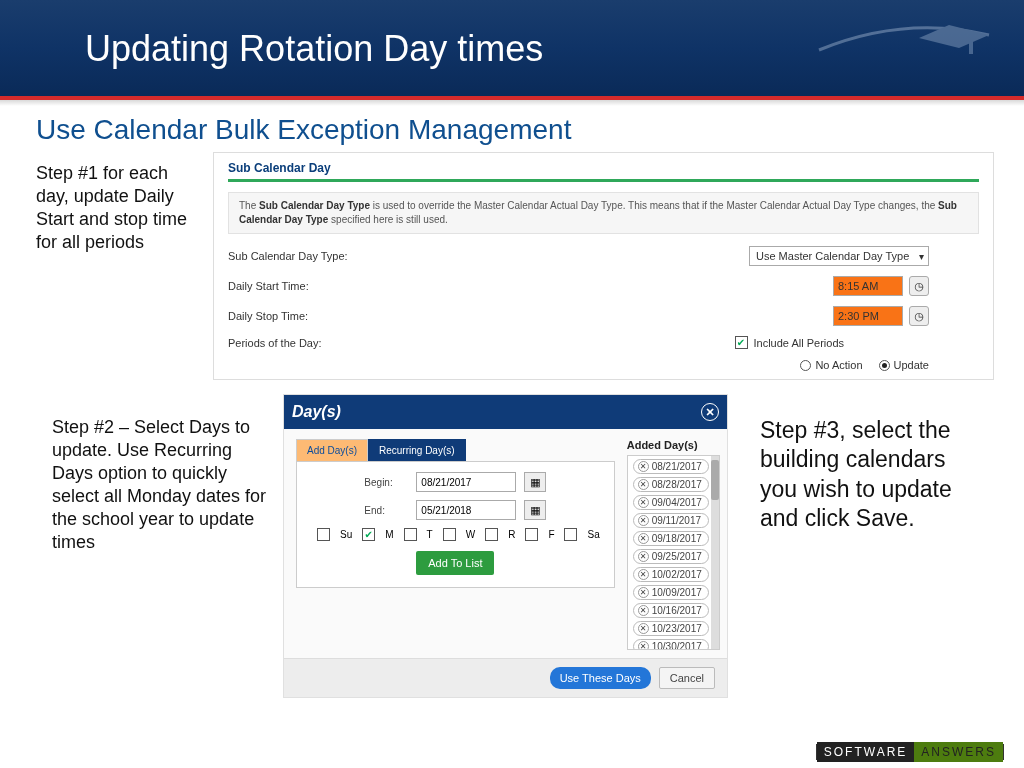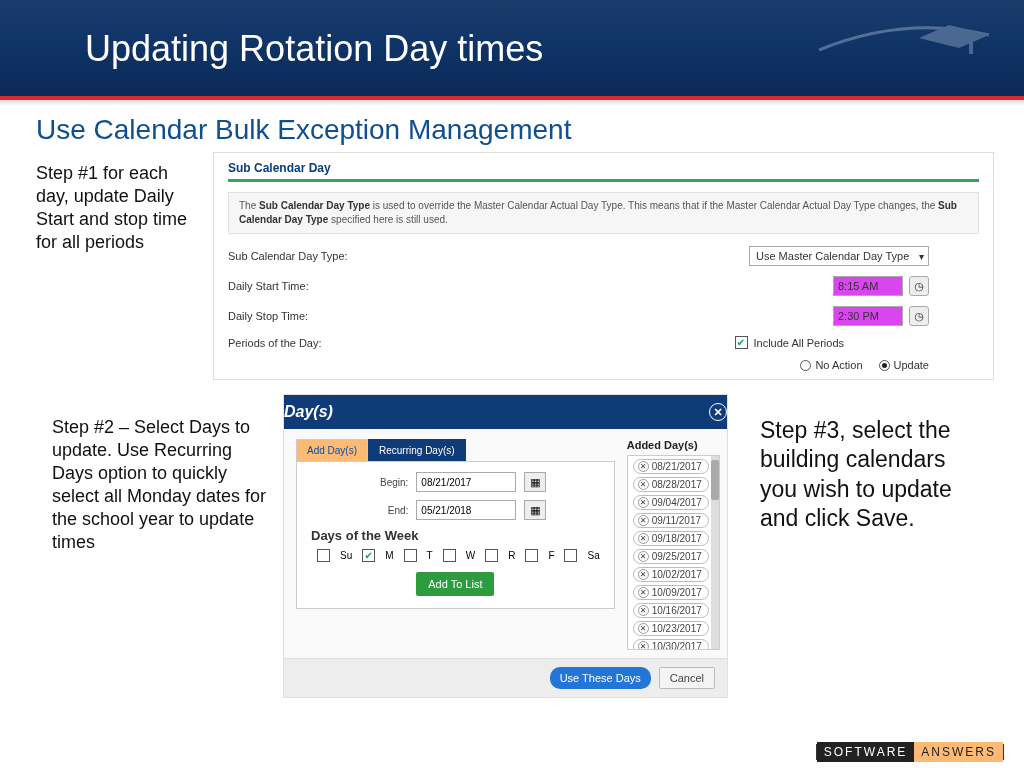--- a/index.html
+++ b/index.html
@@ -21,43 +21,43 @@
   .step1-text { width: 155px; font-size: 18px; line-height: 1.28; color: #111; padding-top: 10px; }
   .panel1 { flex: 1; border: 1px solid #ddd; padding: 8px 14px 8px 14px; background: #fff; font-size: 11px; color: #333; position: relative; }
   .p1-head { color: #0a3e7a; font-weight: bold; font-size: 12px; padding-bottom: 4px; border-bottom: 3px solid #2fa85a; margin-bottom: 10px; }
   .info-box { background: #f6f6f6; border: 1px solid #e2e2e2; padding: 6px 10px; font-size: 10px; color: #555; margin-bottom: 12px; line-height: 1.4; }
   .info-box b { color: #333; }
   .p1-row { display: flex; align-items: center; margin-bottom: 10px; }
   .p1-label { width: 200px; font-size: 11px; color: #333; }
   .p1-field { flex: 1; display: flex; justify-content: flex-end; align-items: center; gap: 6px; padding-right: 50px; }
   .select-fake { border: 1px solid #aaa; height: 20px; width: 180px; display: flex; align-items: center; justify-content: space-between; padding: 0 4px 0 6px; font-size: 11px; background: #fff; }
   .chev { font-size: 10px; }
-  .time-input { border: 1px solid #aaa; height: 20px; width: 70px; padding: 0 4px; font-size: 11px; background: #d946ef; display:flex; align-items:center; }
+  .time-input { border: 1px solid #aaa; height: 20px; width: 70px; padding: 0 4px; font-size: 11px; background: #f97316; display:flex; align-items:center; }
   .clock-btn { width: 20px; height: 20px; border: 1px solid #aaa; border-radius: 3px; background: #eee; display:flex; align-items:center; justify-content:center; font-size:11px; }
   .chk { width: 13px; height: 13px; border: 1px solid #555; display:inline-flex; align-items:center; justify-content:center; background:#fff; font-size:10px; color:#0a5; }
   .radio { width:11px; height:11px; border:1px solid #555; border-radius:50%; display:inline-block; position:relative; }
   .radio.filled::after { content:""; width:5px; height:5px; background:#222; border-radius:50%; position:absolute; top:2px; left:2px; }
   .radio-row { text-align: right; font-size: 11px; padding-right: 50px; display:flex; justify-content:flex-end; gap:16px; align-items:center; }
   .radio-item { display:flex; align-items:center; gap:4px; }
 
   
   .lower { display: flex; padding: 14px 30px 0 52px; gap: 16px; }
   .step2-text { width: 215px; font-size: 18px; line-height: 1.28; color: #111; padding-top: 22px; }
   .panel2 { width: 445px; border: 1px solid #e0e0e0; background: #fff; }
-  .p2-title { background: #0f3b78; color:#fff; font-weight:bold; font-style:italic; font-size:16px; padding: 8px 0; display:flex; justify-content:space-between; align-items:center; }
+  .p2-title { background: #0f3b78; color:#fff; font-weight:bold; font-style:italic; font-size:16px; padding: 8px 8px; display:flex; justify-content:space-between; align-items:center; }
   .p2-close { width:18px; height:18px; border:1px solid #fff; border-radius:50%; display:flex; align-items:center; justify-content:center; font-size:11px; font-style:normal; }
   .p2-body { padding: 10px 12px 8px 12px; display:flex; gap:12px; background:#fafafa; position:relative;}
   .p2-left { flex:1; }
   .tabs { display:flex; gap:0; margin-bottom:0; }
   .tab { font-size:10px; padding:5px 10px; border:1px solid #ccc; background:#fdba74; color:#0a4c9c; cursor:pointer; border-bottom:none; }
   .tab.active { background:#0f3b78; color:#fff; border-color:#0f3b78; }
   .tab-content { border:1px solid #ccc; background:#fff; padding:10px 14px 12px 14px; }
   .rc-title { font-weight:bold; font-size:13px; color:#333; margin-bottom:10px; }
   .date-row { display:flex; align-items:center; margin-bottom:8px; gap:8px; justify-content:center;}
-  .date-lbl { width:44px; text-align:right; font-size:10px; color:#444; }
+  .date-lbl { width:44px; text-align:left; font-size:10px; color:#444; }
   .date-inp { border:1px solid #aaa; height:20px; width:100px; padding:0 4px; font-size:10px; display:flex; align-items:center; }
   .cal-ico { width:22px; height:20px; border:1px solid #aaa; background:#eee; display:flex; align-items:center; justify-content:center; font-size:11px; }
   .dow-title { font-weight:bold; font-size:13px; color:#333; margin:8px 0 6px 0; }
   .dow-row { display:flex; gap:10px; font-size:10px; align-items:center; padding-left:6px; flex-wrap: nowrap;}
   .dow-item { display:flex; align-items:center; gap:10px; }
   .add-btn { background:#2d9c3f; color:#fff; border:none; padding:6px 12px; font-size:11px; border-radius:2px; margin:10px auto 0 auto; display:block; }
   .added-col { width:100px; }
   .added-head { font-weight:bold; font-size:11px; margin-bottom:4px; color:#222; }
   .added-list { border:1px solid #ccc; height:195px; overflow:hidden; position:relative; background:#fff;}
   .added-scroll { position:absolute; right:0; top:0; width:8px; height:100%; background:#ddd; }
@@ -66,21 +66,21 @@
   .pill-x { width:11px; height:11px; border:1px solid #999; border-radius:50%; display:flex; align-items:center; justify-content:center; font-size:8px; line-height:1;}
   .p2-footer { background:#ededed; padding:8px 12px; display:flex; justify-content:flex-end; gap:8px; border-top:1px solid #ddd;}
   .btn-blue { background:#2376d8; color:#fff; border:none; padding:5px 10px; font-size:11px; border-radius:10px; }
   .btn-grey { background:#f4f4f4; color:#444; border:1px solid #bbb; padding:4px 10px; font-size:11px; border-radius:2px; }
 
   .step3-text { flex:1; font-size:23px; line-height:1.28; color:#111; padding:22px 8px 0 16px; }
 
   
   .footer-logo { position:absolute; right:20px; bottom:8px; font-size:12px; letter-spacing:2px; font-family: Arial, sans-serif; border:1px solid #333;}
   .footer-logo span:first-child { background:#222; color:#fff; padding:3px 7px; }
-  .footer-logo span:last-child { background:#fdba74; color:#222; padding:3px 7px; }
+  .footer-logo span:last-child { background:#4d7c0f; color:#222; padding:3px 7px; }
 </style>
 </head>
 <body>
 
 <div class="banner">
   <div class="banner-title">Updating Rotation Day times</div>
   <div class="cap-swoosh">
     <svg viewBox="0 0 180 60">
         <path d="M5 40 Q 90 5 175 25" stroke="#b4c6de" stroke-width="3" fill="none"></path>
         <polygon points="135,15 175,25 145,38 105,28" fill="#9fb5d1"></polygon>
@@ -169,21 +169,20 @@
               </div>
             <div class="cal-ico">▦</div>
           </div>
           <div class="date-row">
             <div class="date-lbl">End:</div>
             <div class="date-inp">
                 <span>05/21/2018</span>
               </div>
             <div class="cal-ico">▦</div>
           </div>
-          <div class="dow-title">Days of the Week</div>
           <div class="dow-row">
             <span class="dow-item">
                 <span class="chk"></span>
                 <span>Su</span>
               </span>
             <span class="dow-item">
                 <span class="chk">✔</span>
                 <span>M</span>
               </span>
             <span class="dow-item">

